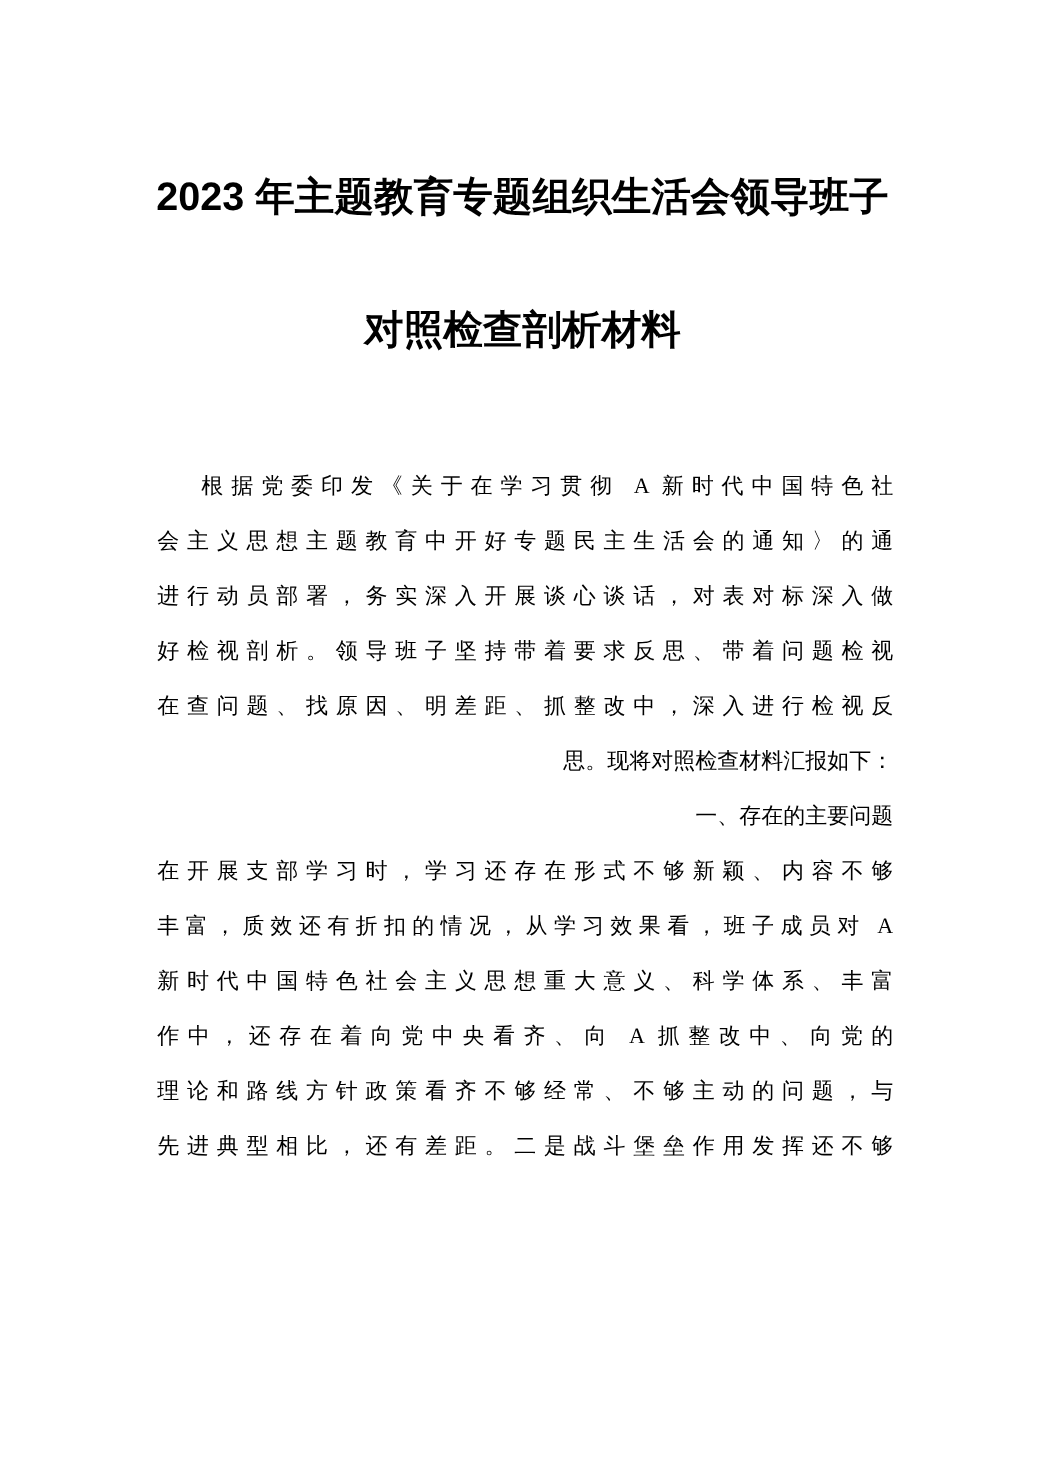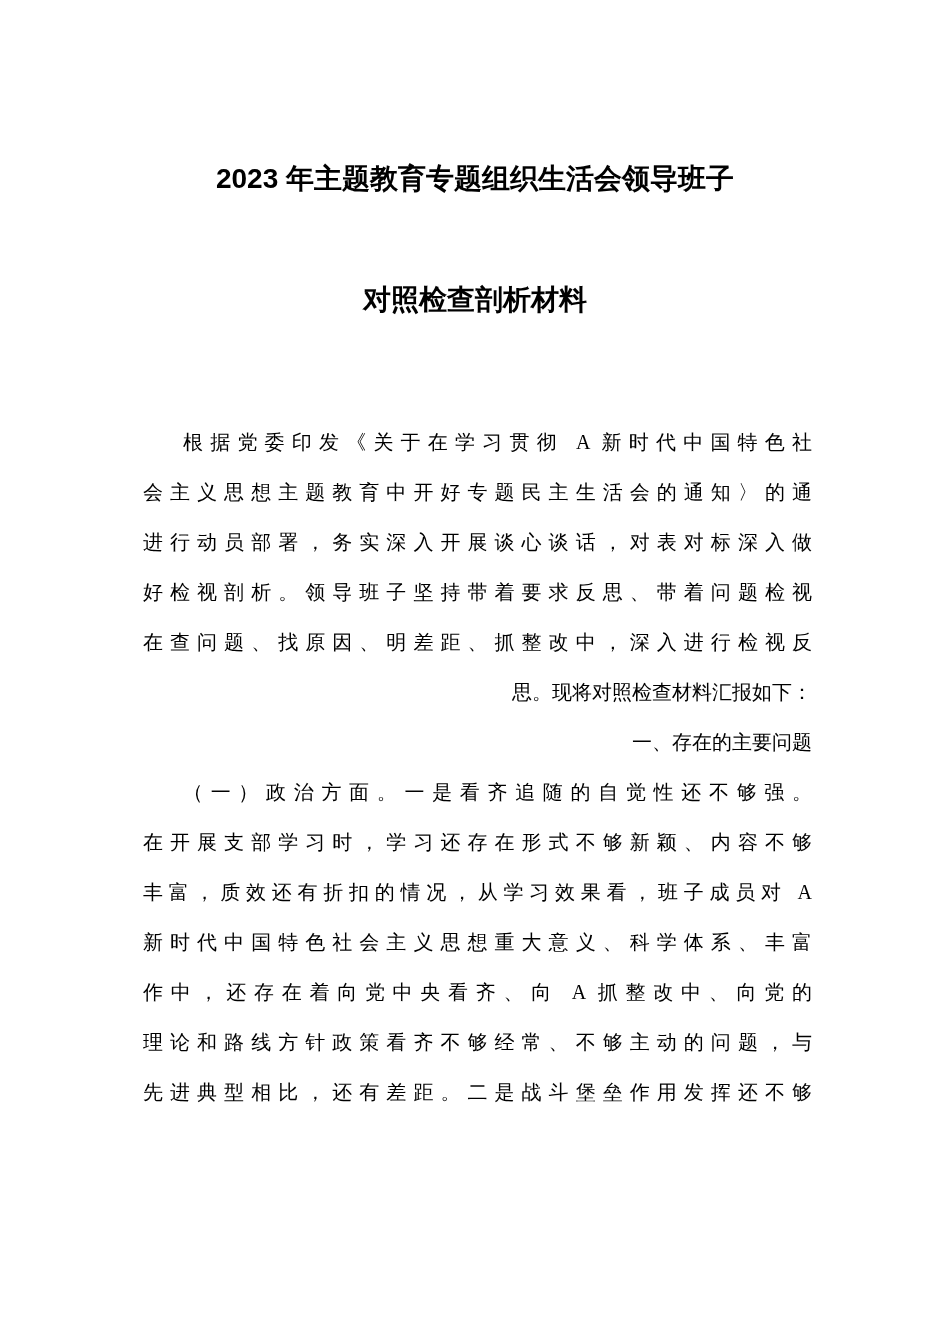--- a/index.html
+++ b/index.html
@@ -16,21 +16,21 @@
       overflow: hidden;
       font-family: "Liberation Serif", serif;
     }
     .doc-title {
       position: absolute;
       left: 0;
       width: 100%;
       text-align: center;
       font-family: "Liberation Sans", sans-serif;
       font-weight: 700;
-      font-size: 28px;
+      font-size: 36px;
       line-height: 44px;
       white-space: nowrap;
     }
     #title-line-1 { top: 157px; }
     #title-line-2 { top: 278px; }
     .doc-body {
       position: absolute;
       left: 143px;
       top: 417px;
       width: 669px;
@@ -72,21 +72,20 @@
       <div class="line jl">好检视剖析。领导班子坚持带着要求反思、带着问题检视</div>
       <div class="line jl">在查问题、找原因、明差距、抓整改中，深入进行检视反</div>
       <div class="line pl">思。现将对照检查材料汇报如下：</div>
     </div>
 
     <div>
       <div class="line pl ind">一、存在的主要问题</div>
     </div>
 
     <div>
-      <div class="line jl ind">（一）政治方面。一是看齐追随的自觉性还不够强。</div>
       <div class="line jl">在开展支部学习时，学习还存在形式不够新颖、内容不够</div>
       <div class="line jl">丰富，质效还有折扣的情况，从学习效果看，班子成员对 A</div>
       <div class="line jl">新时代中国特色社会主义思想重大意义、科学体系、丰富</div>
       <div class="line jl">作中，还存在着向党中央看齐、向 A 抓整改中、向党的</div>
       <div class="line jl">理论和路线方针政策看齐不够经常、不够主动的问题，与</div>
       <div class="line jl">先进典型相比，还有差距。二是战斗堡垒作用发挥还不够</div>
     </div>
 
   </div>
 </div>

